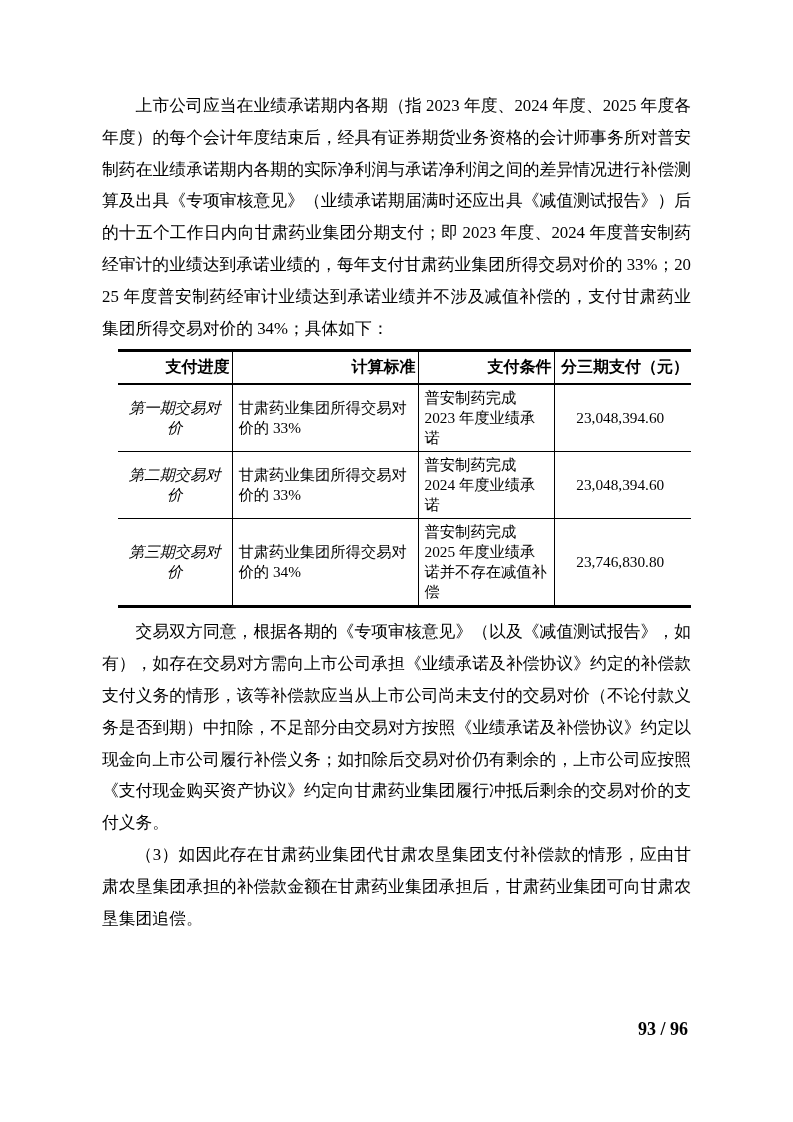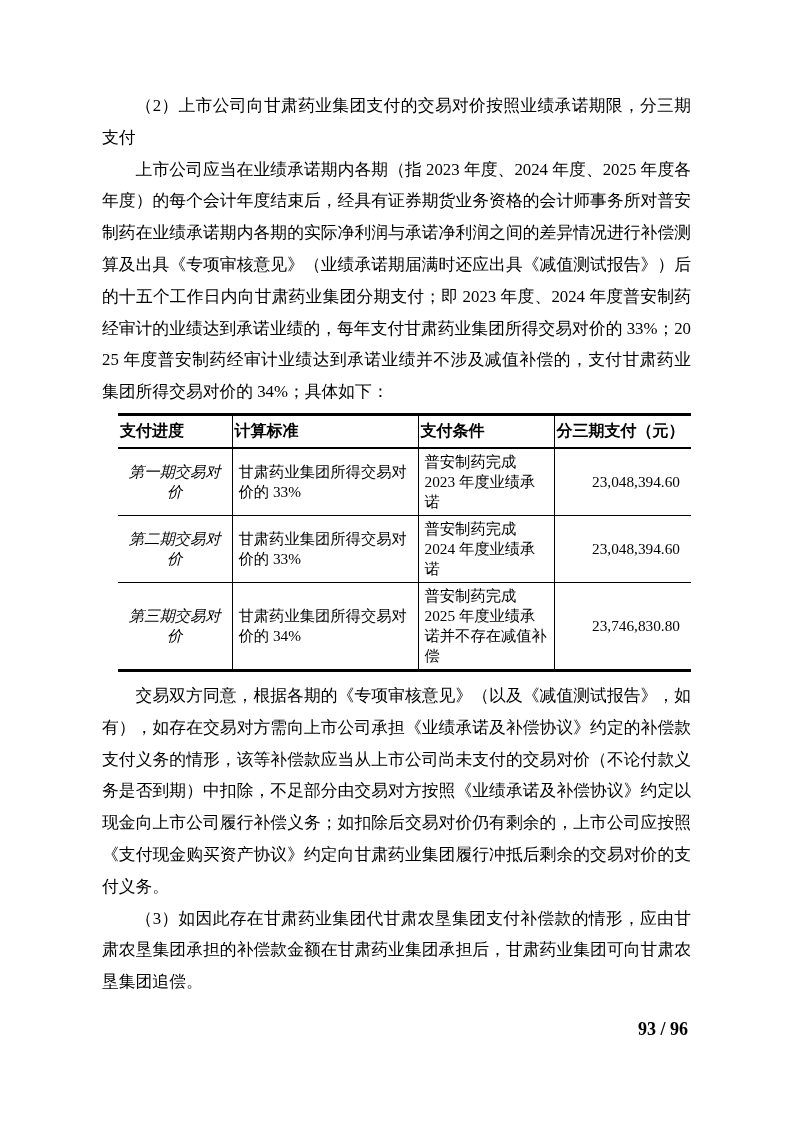--- a/index.html
+++ b/index.html
@@ -42,46 +42,45 @@
   .pay-table th, .pay-table td {
     border: 1px solid #000;
     padding: 3px 6px;
     vertical-align: middle;
   }
   .pay-table tr > *:first-child { border-left: none; }
   .pay-table tr > *:last-child  { border-right: none; }
   .pay-table th {
     font-weight: bold;
     font-size: 16px;
-    text-align: left;
+    text-align: right;
     padding: 5px 2px;
     border-bottom: 2px solid #000;
   }
   .pay-table td {
     font-size: 15.3px;
     line-height: 20px;
     text-align: left;
   }
   td.c-stage { text-align: center; font-style: italic; }
-  td.c-amt   { text-align: right; padding-right: 11px; }
+  td.c-amt   { text-align: center; padding-right: 11px; }
   .page-number {
     position: absolute;
     top: 1019px;
     right: 105px;
     font-size: 18px;
     font-weight: bold;
   }
 </style>
 </head>
 <body>
 
 <div class="page">
   <div class="content">
 
-    <p class="para">（2）上市公司向甘肃药业集团支付的交易对价按照业绩承诺期限，分三期支付</p>
     <p class="para">上市公司应当在业绩承诺期内各期（指 2023 年度、2024 年度、2025 年度各年度）的每个会计年度结束后，经具有证券期货业务资格的会计师事务所对普安制药在业绩承诺期内各期的实际净利润与承诺净利润之间的差异情况进行补偿测算及出具《专项审核意见》（业绩承诺期届满时还应出具《减值测试报告》）后的十五个工作日内向甘肃药业集团分期支付；即 2023 年度、2024 年度普安制药经审计的业绩达到承诺业绩的，每年支付甘肃药业集团所得交易对价的 33%；2025 年度普安制药经审计业绩达到承诺业绩并不涉及减值补偿的，支付甘肃药业集团所得交易对价的 34%；具体如下：</p>
 
     <table class="pay-table">
       <colgroup>
         <col style="width:114px">
         <col style="width:186px">
         <col style="width:136px">
         <col style="width:137px">
       </colgroup>
       <thead>

